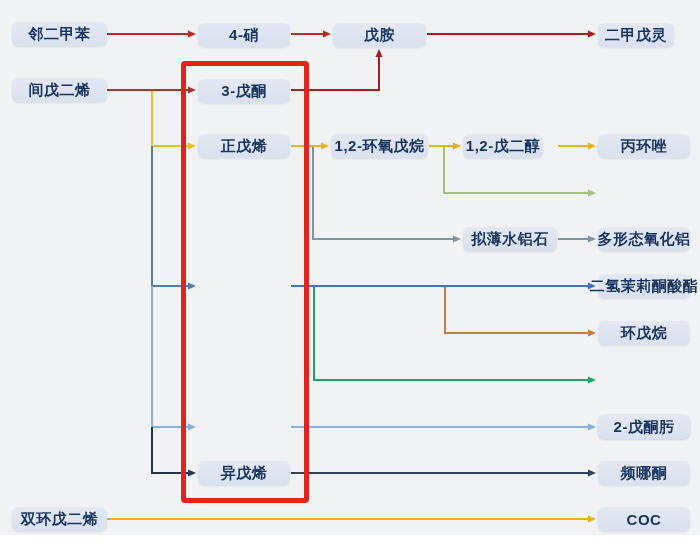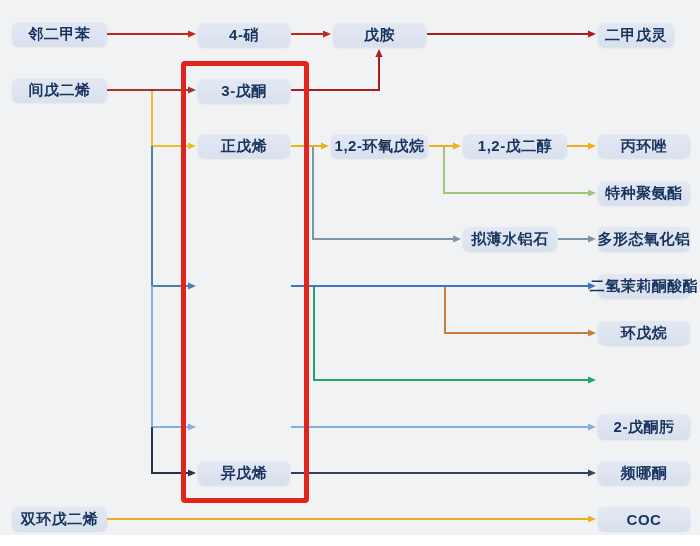--- a/index.html
+++ b/index.html
@@ -106,23 +106,22 @@
   <div class="highlight-rect" style="left: 181px; top: 61px; width: 128px; height: 442px; border-color: rgb(226, 36, 28);"></div>
   <div class="nodes-layer">
       <div class="node" style="left: 12px; top: 22px; width: 95px; height: 24px;">邻二甲苯</div>
       <div class="node" style="left: 198px; top: 23px; width: 92px; height: 24px;">4-硝</div>
       <div class="node" style="left: 333px; top: 23px; width: 93px; height: 24px;">戊胺</div>
       <div class="node" style="left: 598px; top: 23px; width: 76px; height: 24px;">二甲戊灵</div>
       <div class="node" style="left: 12px; top: 78px; width: 95px; height: 24px;">间戊二烯</div>
       <div class="node" style="left: 198px; top: 79px; width: 92px; height: 24px;">3-戊酮</div>
       <div class="node" style="left: 198px; top: 134px; width: 92px; height: 24px;">正戊烯</div>
       <div class="node" style="left: 331px; top: 134px; width: 97px; height: 24px;">1,2-环氧戊烷</div>
-      <div class="node" style="left: 463px; top: 134px; width: 104px; height: 24px;">1,2-戊二醇</div>
+      <div class="node" style="left: 463px; top: 134px; width: 80px; height: 24px;">1,2-戊二醇</div>
       <div class="node" style="left: 598px; top: 134px; width: 92px; height: 24px;">丙环唑</div>
-      <div class="node" style="left: 598px; top: 181px; width: 92px; height: 24px;">特种聚氨酯</div>
       <div class="node" style="left: 463px; top: 227px; width: 94px; height: 24px;">拟薄水铝石</div>
       <div class="node" style="left: 598px; top: 227px; width: 92px; height: 24px;">多形态氧化铝</div>
       <div class="node" style="left: 598px; top: 274px; width: 92px; height: 24px;">二氢茉莉酮酸酯</div>
       <div class="node" style="left: 598px; top: 321px; width: 92px; height: 24px;">环戊烷</div>
       <div class="node" style="left: 598px; top: 368px; width: 92px; height: 24px; margin-top: 46px;">戊二醛</div>
       <div class="node" style="left: 598px; top: 415px; width: 92px; height: 24px;">2-戊酮肟</div>
       <div class="node" style="left: 598px; top: 461px; width: 92px; height: 24px;">频哪酮</div>
       <div class="node" style="left: 198px; top: 461px; width: 92px; height: 24px;">异戊烯</div>
       <div class="node" style="left: 12px; top: 507px; width: 95px; height: 24px;">双环戊二烯</div>
       <div class="node" style="left: 598px; top: 507px; width: 92px; height: 24px;">COC</div>

